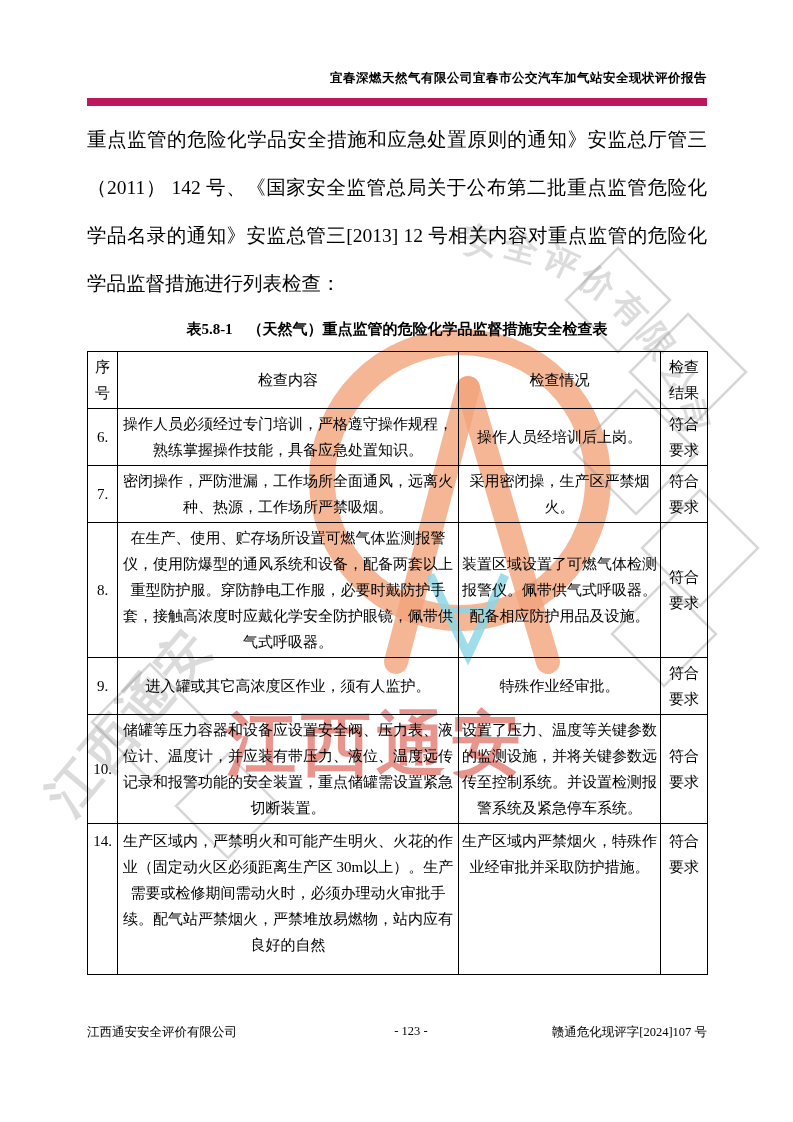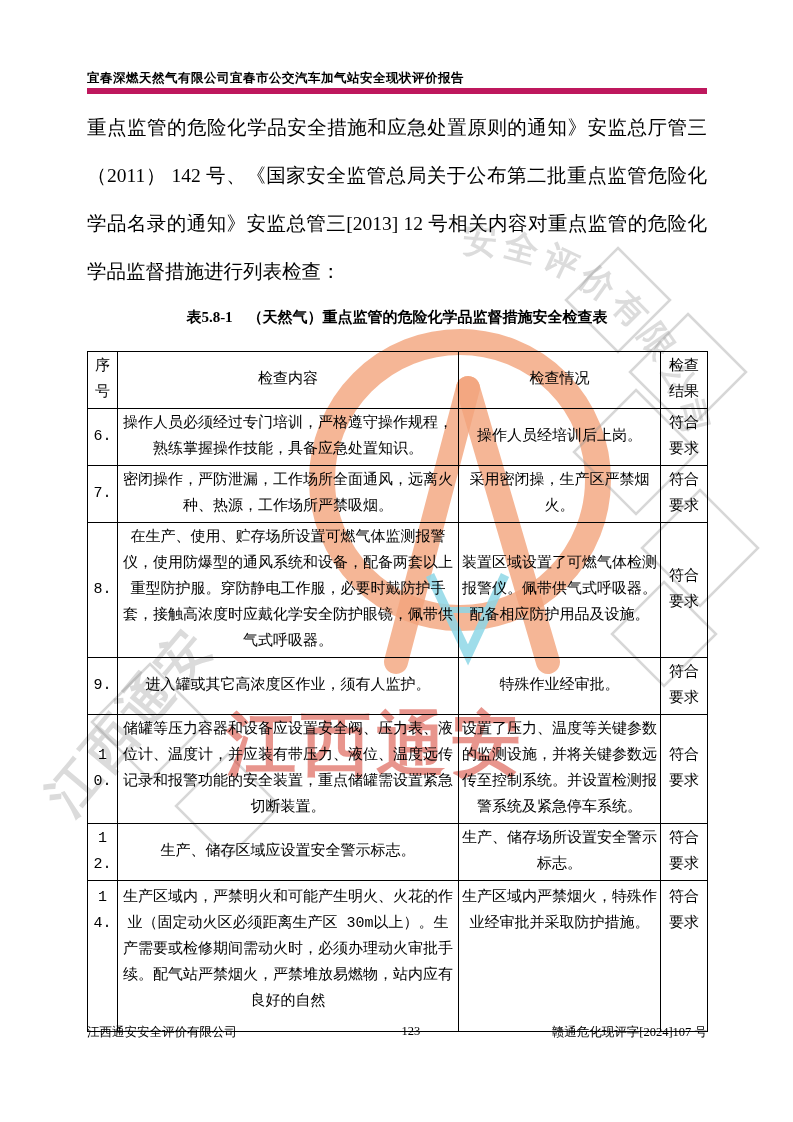--- a/index.html
+++ b/index.html
@@ -5,36 +5,36 @@
   html,body { margin:0; padding:0; }
   .page {
     position:relative; width:793px; height:1122px; background:#ffffff;
     font-family:"Liberation Serif","DejaVu Serif",serif; color:#000;
     overflow:hidden;
   }
   .content { position:absolute; left:87px; top:0; width:620px; }
 
   
   .doc-header {
-    margin-top:70px; text-align:left; font-size:12.5px; font-weight:bold;
-    padding-bottom:1px; border-bottom:6px solid #be185d; letter-spacing:0.5px;
+    margin-top:70px; text-align:right; font-size:12.5px; font-weight:bold;
+    padding-bottom:11px; border-bottom:8px solid #be185d; letter-spacing:0.5px;
   }
 
   
   .body-para {
     margin-top:10px; font-size:19.5px; line-height:48px;
     text-align:justify; text-justify:inter-character;
   }
 
   
   .table-title { margin-top:12px; text-align:center; font-size:15px; font-weight:bold; }
 
   
   table.check-table {
-    margin-top:24px; border-collapse:collapse; table-layout:fixed; width:620px;font-family:Liberation Mono, monospace;
+    margin-top:12px; border-collapse:collapse; table-layout:fixed; width:620px;
   }
   .check-table th, .check-table td {
     border:1.5px solid #000; font-size:15px; line-height:26px;
     padding:2px 3px; text-align:center; vertical-align:middle; font-weight:normal;
     word-break:break-all; overflow-wrap:break-word;
   }
   .check-table thead th { height:50px; }
   .check-table tbody tr:last-child td { padding-bottom:16px; vertical-align:top; padding-top:4px; }
 
   
@@ -114,26 +114,20 @@
             <td>特殊作业经审批。</td>
             <td>符合要求</td>
           </tr>
           <tr>
             <td>10.</td>
             <td>储罐等压力容器和设备应设置安全阀、压力表、液位计、温度计，并应装有带压力、液位、温度远传记录和报警功能的安全装置，重点储罐需设置紧急切断装置。</td>
             <td>设置了压力、温度等关键参数的监测设施，并将关键参数远传至控制系统。并设置检测报警系统及紧急停车系统。</td>
             <td>符合要求</td>
           </tr>
           <tr>
-            <td>12.</td>
-            <td>生产、储存区域应设置安全警示标志。</td>
-            <td>生产、储存场所设置安全警示标志。</td>
-            <td>符合要求</td>
-          </tr>
-          <tr>
             <td>14.</td>
             <td>生产区域内，严禁明火和可能产生明火、火花的作业（固定动火区必须距离生产区 30m以上）。生产需要或检修期间需动火时，必须办理动火审批手续。配气站严禁烟火，严禁堆放易燃物，站内应有良好的自然</td>
             <td>生产区域内严禁烟火，特殊作业经审批并采取防护措施。</td>
             <td>符合要求</td>
           </tr>
         </tbody>
     </table>
   </div>
 
   <div class="watermark">

